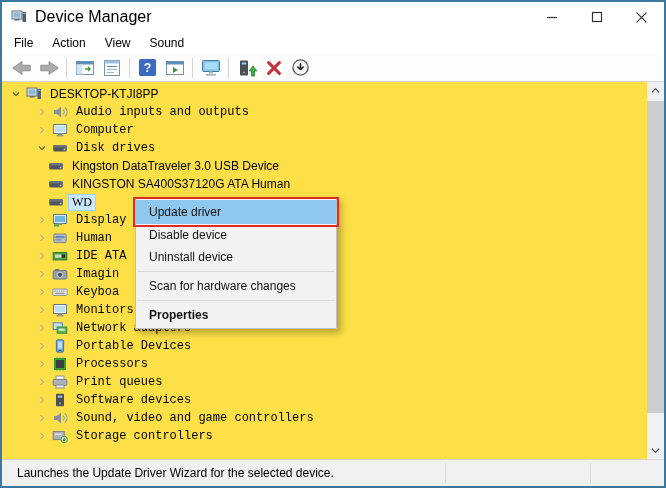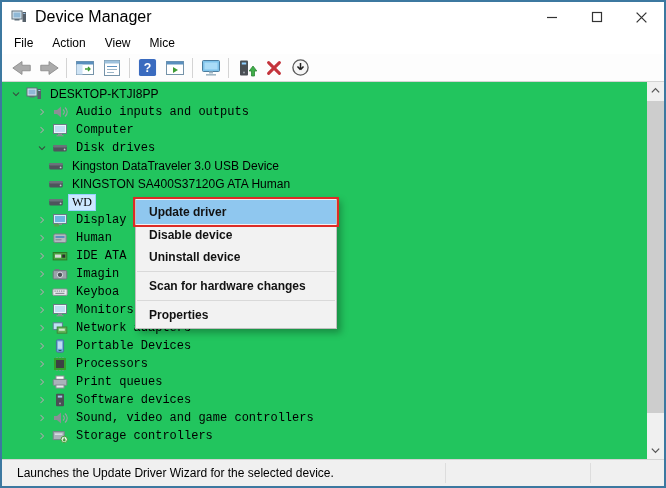--- a/index.html
+++ b/index.html
@@ -17,21 +17,21 @@
   .caption{margin-left:auto;display:flex;height:100%;}
   .cap-btn{width:45px;height:100%;display:flex;align-items:center;justify-content:center;background:transparent;border:none;padding:0;}
   
   .menubar{flex:0 0 22px;display:flex;align-items:center;padding-left:12px;background:#fff;}
   .menu-item{margin-right:19px;}
   
   .toolbar{flex:0 0 28px;display:flex;align-items:center;padding-left:6px;background:#fdfdfd;border-bottom:1px solid #d4d4d4;}
   .tb-btn{width:27px;height:24px;display:flex;align-items:center;justify-content:center;background:transparent;border:none;padding:0;}
   .tb-sep{width:1px;height:20px;background:#d4d4d4;margin:0 4px;flex:0 0 1px;}
   
-  .content{flex:1 1 auto;position:relative;overflow:hidden;background:#22c55e;}
+  .content{flex:1 1 auto;position:relative;overflow:hidden;background:#fde047;}
   .tree{position:absolute;top:0;left:0;right:17px;bottom:0;overflow:hidden;padding-top:3px;}
   .tree-row{height:18px;display:flex;align-items:center;white-space:nowrap;}
   .chevron{width:16px;height:16px;flex:0 0 16px;display:inline-flex;align-items:center;justify-content:center;}
   .t-icon{width:16px;height:16px;flex:0 0 16px;margin:0 5px 0 2px;}
   .t-label{padding:0 3px;}
   .tree-row.selected .t-label{background:#cce8ff;outline:1px solid #99d1ff;font-family:Liberation Serif, serif;}
   .d0{padding-left:6px;}
   .d1{padding-left:32px;font-family:Liberation Mono, monospace;}
   .d2{padding-left:44px;}
   
@@ -39,21 +39,21 @@
   .sb-arrow{flex:0 0 17px;display:flex;align-items:center;justify-content:center;background:#f0f0f0;}
   .sb-thumb{flex:0 0 312px;background:#cdcdcd;margin:2px 0 0 0;}
   .sb-spacer{flex:1 1 auto;}
   
   .context-menu{
     position:absolute;left:133px;top:115px;width:202px;
     background:#f2f2f2;border:1px solid #bfbfbf;
     box-shadow:4px 4px 7px rgba(0,0,0,0.28);
     padding:2px 0;z-index:5;
   }
-  .cm-item{height:22px;line-height:22px;padding-left:13px;color:#121212;font-weight:bold;}
+  .cm-item{height:22px;line-height:22px;padding-left:13px;color:#121212;}
   .cm-item.highlighted{
     background:#8fc7ef;height:24px;line-height:24px;
     outline:2px solid #dd2b26;outline-offset:1px;
   }
   .cm-item.bold{font-weight:bold;}
   .cm-sep{height:1px;background:#d9d9d9;margin:3px 1px;}
   
   .statusbar{flex:0 0 27px;background:#f0f0f0;border-top:1px solid #d4d4d4;display:flex;align-items:center;padding-left:15px;position:relative;}
   .status-sep{position:absolute;top:3px;bottom:3px;width:1px;background:#ddd;}
   .status-sep.s1{left:443px;}
@@ -89,21 +89,21 @@
             <path d="M1.5 1.5L10.5 10.5M10.5 1.5L1.5 10.5" stroke="#333" stroke-width="1.2"></path>
           </svg>
       </button>
     </div>
   </div>
 
   <div class="menubar" id="menubar">
       <span class="menu-item">File</span>
       <span class="menu-item">Action</span>
       <span class="menu-item">View</span>
-      <span class="menu-item">Mice</span>
+      <span class="menu-item">Sound</span>
     </div>
 
   <div class="toolbar" id="toolbar">
       <button class="tb-btn">
         <span style="display: inline-flex;">
           <svg width="22" height="20" viewBox="0 0 24 20">
             <path d="M12 3v4h9v6h-9v4L2 10z" fill="#ababab" stroke="#8e8e8e"></path>
           </svg>
         </span>
       </button>

